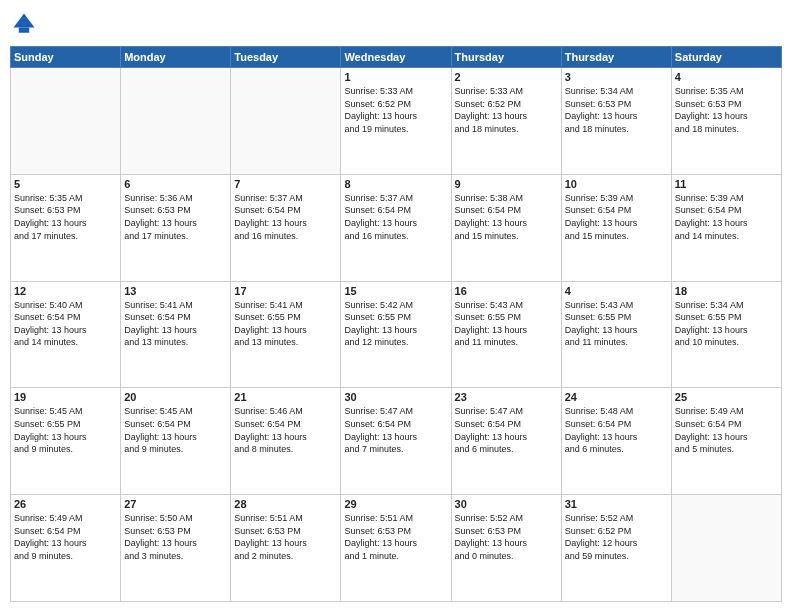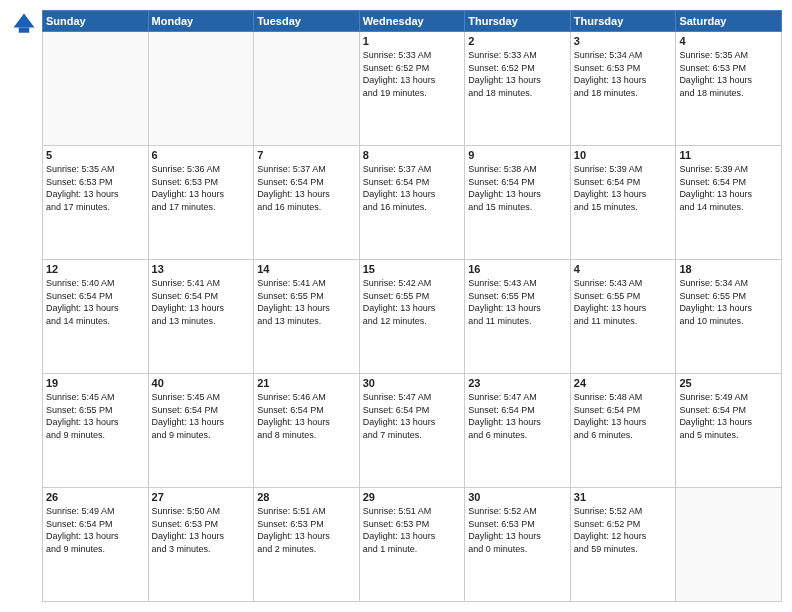--- a/index.html
+++ b/index.html
@@ -8,21 +8,21 @@
       height: 612px;
       font-family: Arial, sans-serif;
       background: #fff;
       overflow: hidden;
     }
     .page {
       width: 792px;
       height: 612px;
       padding: 10px;
       display: flex;
-      flex-direction: row;
+      flex-direction: column;
     }
     .header {
       display: flex;
       justify-content: space-between;
       align-items: flex-start;
       margin-bottom: 8px;
     }
     .logo {
       display: flex;
       align-items: center;
@@ -227,21 +227,21 @@
             <div class="cell-text">and 14 minutes.</div>
           </td>
           <td>
             <span class="day-number">13</span>
             <div class="cell-text">Sunrise: 5:41 AM</div>
             <div class="cell-text">Sunset: 6:54 PM</div>
             <div class="cell-text">Daylight: 13 hours</div>
             <div class="cell-text">and 13 minutes.</div>
           </td>
           <td>
-            <span class="day-number">14</span>
+            <span class="day-number">17</span>
             <div class="cell-text">Sunrise: 5:41 AM</div>
             <div class="cell-text">Sunset: 6:55 PM</div>
             <div class="cell-text">Daylight: 13 hours</div>
             <div class="cell-text">and 13 minutes.</div>
           </td>
           <td>
             <span class="day-number">15</span>
             <div class="cell-text">Sunrise: 5:42 AM</div>
             <div class="cell-text">Sunset: 6:55 PM</div>
             <div class="cell-text">Daylight: 13 hours</div>
@@ -271,21 +271,21 @@
         </tr>
         <tr>
           <td>
             <span class="day-number">19</span>
             <div class="cell-text">Sunrise: 5:45 AM</div>
             <div class="cell-text">Sunset: 6:55 PM</div>
             <div class="cell-text">Daylight: 13 hours</div>
             <div class="cell-text">and 9 minutes.</div>
           </td>
           <td>
-            <span class="day-number">40</span>
+            <span class="day-number">20</span>
             <div class="cell-text">Sunrise: 5:45 AM</div>
             <div class="cell-text">Sunset: 6:54 PM</div>
             <div class="cell-text">Daylight: 13 hours</div>
             <div class="cell-text">and 9 minutes.</div>
           </td>
           <td>
             <span class="day-number">21</span>
             <div class="cell-text">Sunrise: 5:46 AM</div>
             <div class="cell-text">Sunset: 6:54 PM</div>
             <div class="cell-text">Daylight: 13 hours</div>

